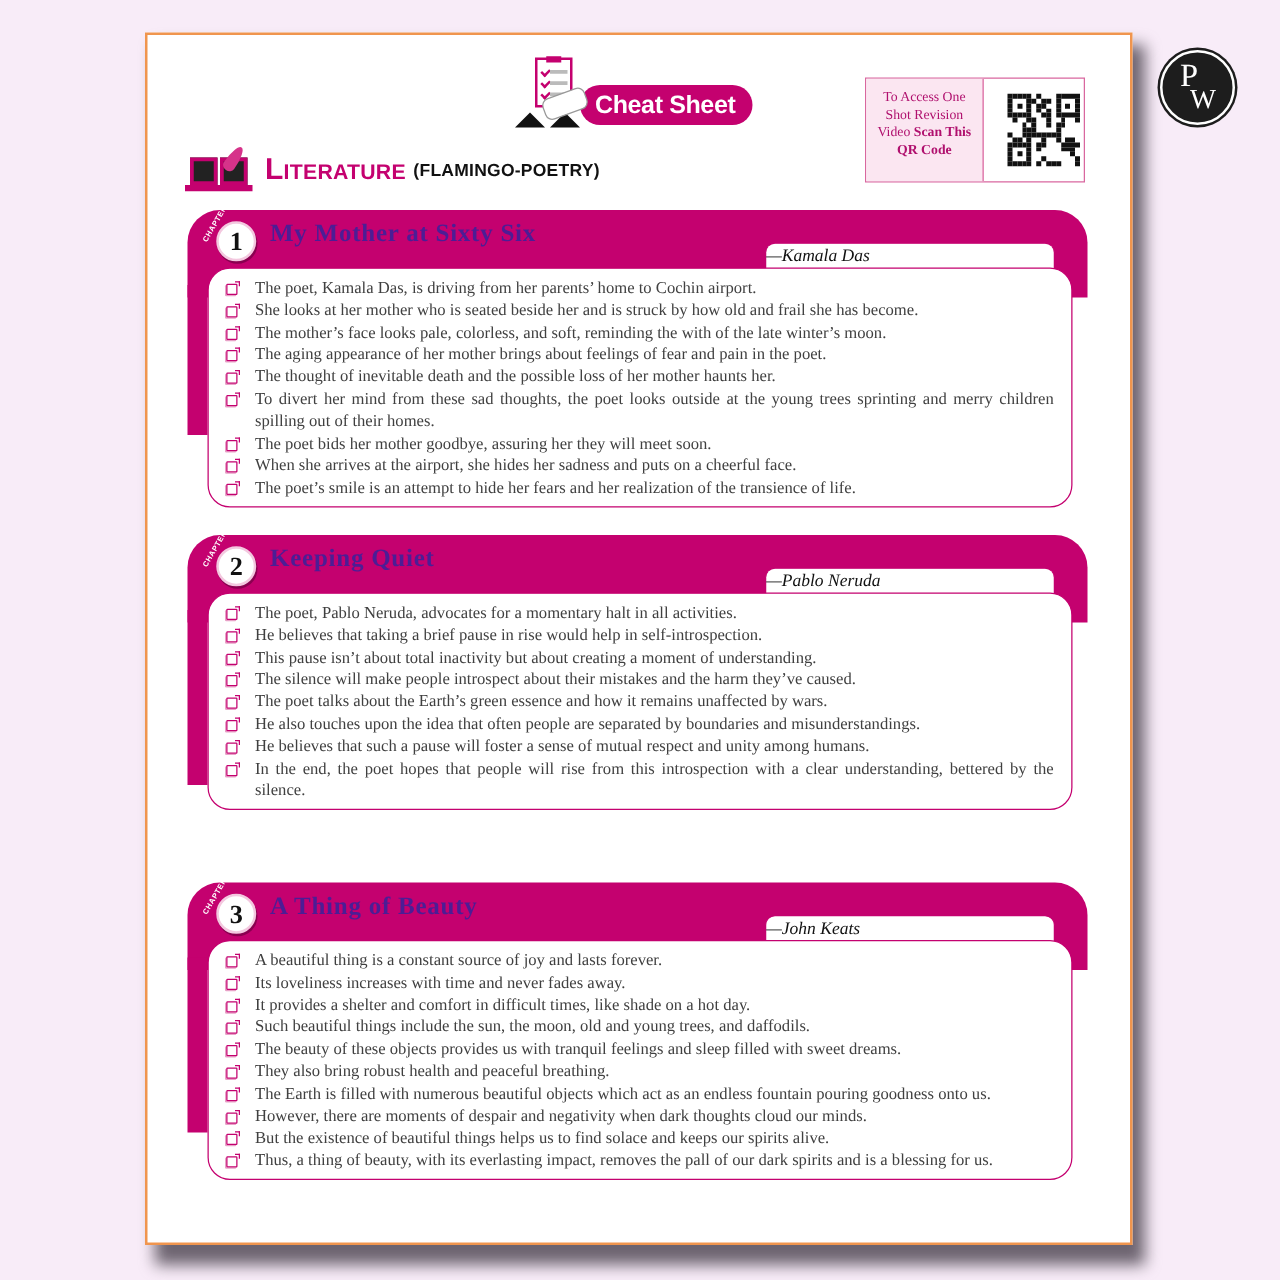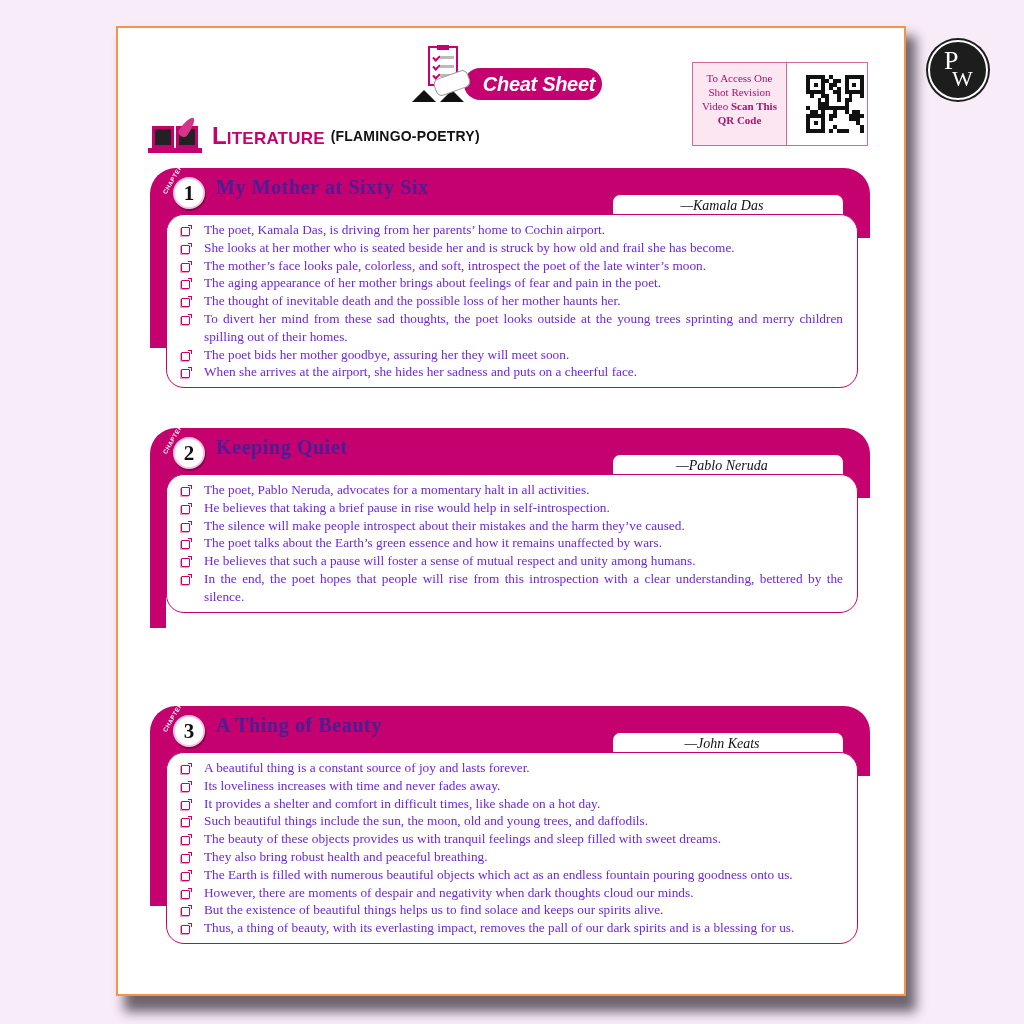--- a/index.html
+++ b/index.html
@@ -24,23 +24,22 @@
     }
     
     .cs-badge {
       position: absolute; left: 294px; top: 18px; width: 200px; height: 60px;
     }
     .cs-pill {
       position: absolute; left: 52px; top: 22px; width: 138px; height: 32px;
       background: #c4016f; border-radius: 18px;
       color: #fff; font-family: "Liberation Sans", sans-serif;
       font-weight: bold; font-size: 20px; line-height: 32px;
-      text-align: center; padding-left: 12px; box-sizing: border-box;
+      padding-left: 12px; box-sizing: border-box;
       letter-spacing: -0.3px;
-      font-style: italic;
     }
     .cs-clip {
       position: absolute; left: 16px; top: 0; width: 30px; height: 40px;
       border: 2px solid #c4016f; background: #fff; box-sizing: border-box;
     }
     .cs-clip .clip-top {
       position: absolute; left: 7px; top: -3px; width: 12px; height: 5px;
       background: #c4016f;
     }
     .cs-clip .ln {
@@ -136,31 +135,31 @@
       transform-origin: left top; letter-spacing: 0.5px; top: 24px;
     }
     .ch-title {
       position: absolute; left: 66px; top: 8px; color: #4c1d95;
       font-weight: bold; font-size: 20px; letter-spacing: 0.6px;
     }
     .ch-author-tab {
       position: absolute; left: 462px; top: 26px; width: 232px; height: 24px;
       background: #fff; border-radius: 8px 8px 0 0;
       border: 1.5px solid #c4016f; border-bottom: none; box-sizing: border-box;
-      text-align: center; padding-right: 12px;
+      text-align: left; padding-right: 12px;
       font-style: italic; font-size: 14px; line-height: 22px; color: #111;
     }
     .ch-body {
       position: absolute; left: 16px; top: 46px; width: 692px;
       background: #fff; border: 1.5px solid #c4016f; border-radius: 18px;
       box-sizing: border-box; padding: 6px 14px 6px 14px;
     }
     .ch-item {
       display: flex; align-items: flex-start;
-      font-size: 13.3px; line-height: 17.8px; color: #6d28d9;
+      font-size: 13.3px; line-height: 17.8px; color: #404040;
     }
     .ch-bullet {
       flex: 0 0 auto; width: 7px; height: 7px; margin-top: 6px; margin-right: 14px;
       border: 1.5px solid #c4016f; border-radius: 1px; position: relative;
       box-shadow: -1px 1px 0 #e8a1c7;
     }
     .ch-bullet::after {
       content: ""; position: absolute; right: -3px; top: -3px; width: 3px; height: 3px;
       border-top: 1.5px solid #c4016f; border-right: 1.5px solid #c4016f;
     }
@@ -458,41 +457,45 @@
         <div class="ch-item">
           <span class="ch-bullet"></span>
           <span class="ch-text">The poet, Kamala Das, is driving from her parents’ home to Cochin airport.</span>
         </div>
         <div class="ch-item">
           <span class="ch-bullet"></span>
           <span class="ch-text">She looks at her mother who is seated beside her and is struck by how old and frail she has become.</span>
         </div>
         <div class="ch-item">
           <span class="ch-bullet"></span>
-          <span class="ch-text">The mother’s face looks pale, colorless, and soft, introspect the poet of the late winter’s moon.</span>
+          <span class="ch-text">The mother’s face looks pale, colorless, and soft, reminding the with of the late winter’s moon.</span>
         </div>
         <div class="ch-item">
           <span class="ch-bullet"></span>
           <span class="ch-text">The aging appearance of her mother brings about feelings of fear and pain in the poet.</span>
         </div>
         <div class="ch-item">
           <span class="ch-bullet"></span>
           <span class="ch-text">The thought of inevitable death and the possible loss of her mother haunts her.</span>
         </div>
         <div class="ch-item">
           <span class="ch-bullet"></span>
           <span class="ch-text">To divert her mind from these sad thoughts, the poet looks outside at the young trees sprinting and merry children spilling out of their homes.</span>
         </div>
         <div class="ch-item">
           <span class="ch-bullet"></span>
           <span class="ch-text">The poet bids her mother goodbye, assuring her they will meet soon.</span>
         </div>
         <div class="ch-item">
           <span class="ch-bullet"></span>
           <span class="ch-text">When she arrives at the airport, she hides her sadness and puts on a cheerful face.</span>
+        </div>
+        <div class="ch-item">
+          <span class="ch-bullet"></span>
+          <span class="ch-text">The poet’s smile is an attempt to hide her fears and her realization of the transience of life.</span>
         </div>
       </div>
   </div>
 
   <div class="chapter" style="top:400px;">
     <div class="ch-banner"></div>
     <div class="ch-banner-left" style="height:140px"></div>
     <div class="ch-label">CHAPTER</div>
     <div class="ch-num">2</div>
     <div class="ch-title">Keeping Quiet</div>
@@ -501,25 +504,33 @@
         <div class="ch-item">
           <span class="ch-bullet"></span>
           <span class="ch-text">The poet, Pablo Neruda, advocates for a momentary halt in all activities.</span>
         </div>
         <div class="ch-item">
           <span class="ch-bullet"></span>
           <span class="ch-text">He believes that taking a brief pause in rise would help in self-introspection.</span>
         </div>
         <div class="ch-item">
           <span class="ch-bullet"></span>
+          <span class="ch-text">This pause isn’t about total inactivity but about creating a moment of understanding.</span>
+        </div>
+        <div class="ch-item">
+          <span class="ch-bullet"></span>
           <span class="ch-text">The silence will make people introspect about their mistakes and the harm they’ve caused.</span>
         </div>
         <div class="ch-item">
           <span class="ch-bullet"></span>
           <span class="ch-text">The poet talks about the Earth’s green essence and how it remains unaffected by wars.</span>
+        </div>
+        <div class="ch-item">
+          <span class="ch-bullet"></span>
+          <span class="ch-text">He also touches upon the idea that often people are separated by boundaries and misunderstandings.</span>
         </div>
         <div class="ch-item">
           <span class="ch-bullet"></span>
           <span class="ch-text">He believes that such a pause will foster a sense of mutual respect and unity among humans.</span>
         </div>
         <div class="ch-item">
           <span class="ch-bullet"></span>
           <span class="ch-text">In the end, the poet hopes that people will rise from this introspection with a clear understanding, bettered by the silence.</span>
         </div>
       </div>

